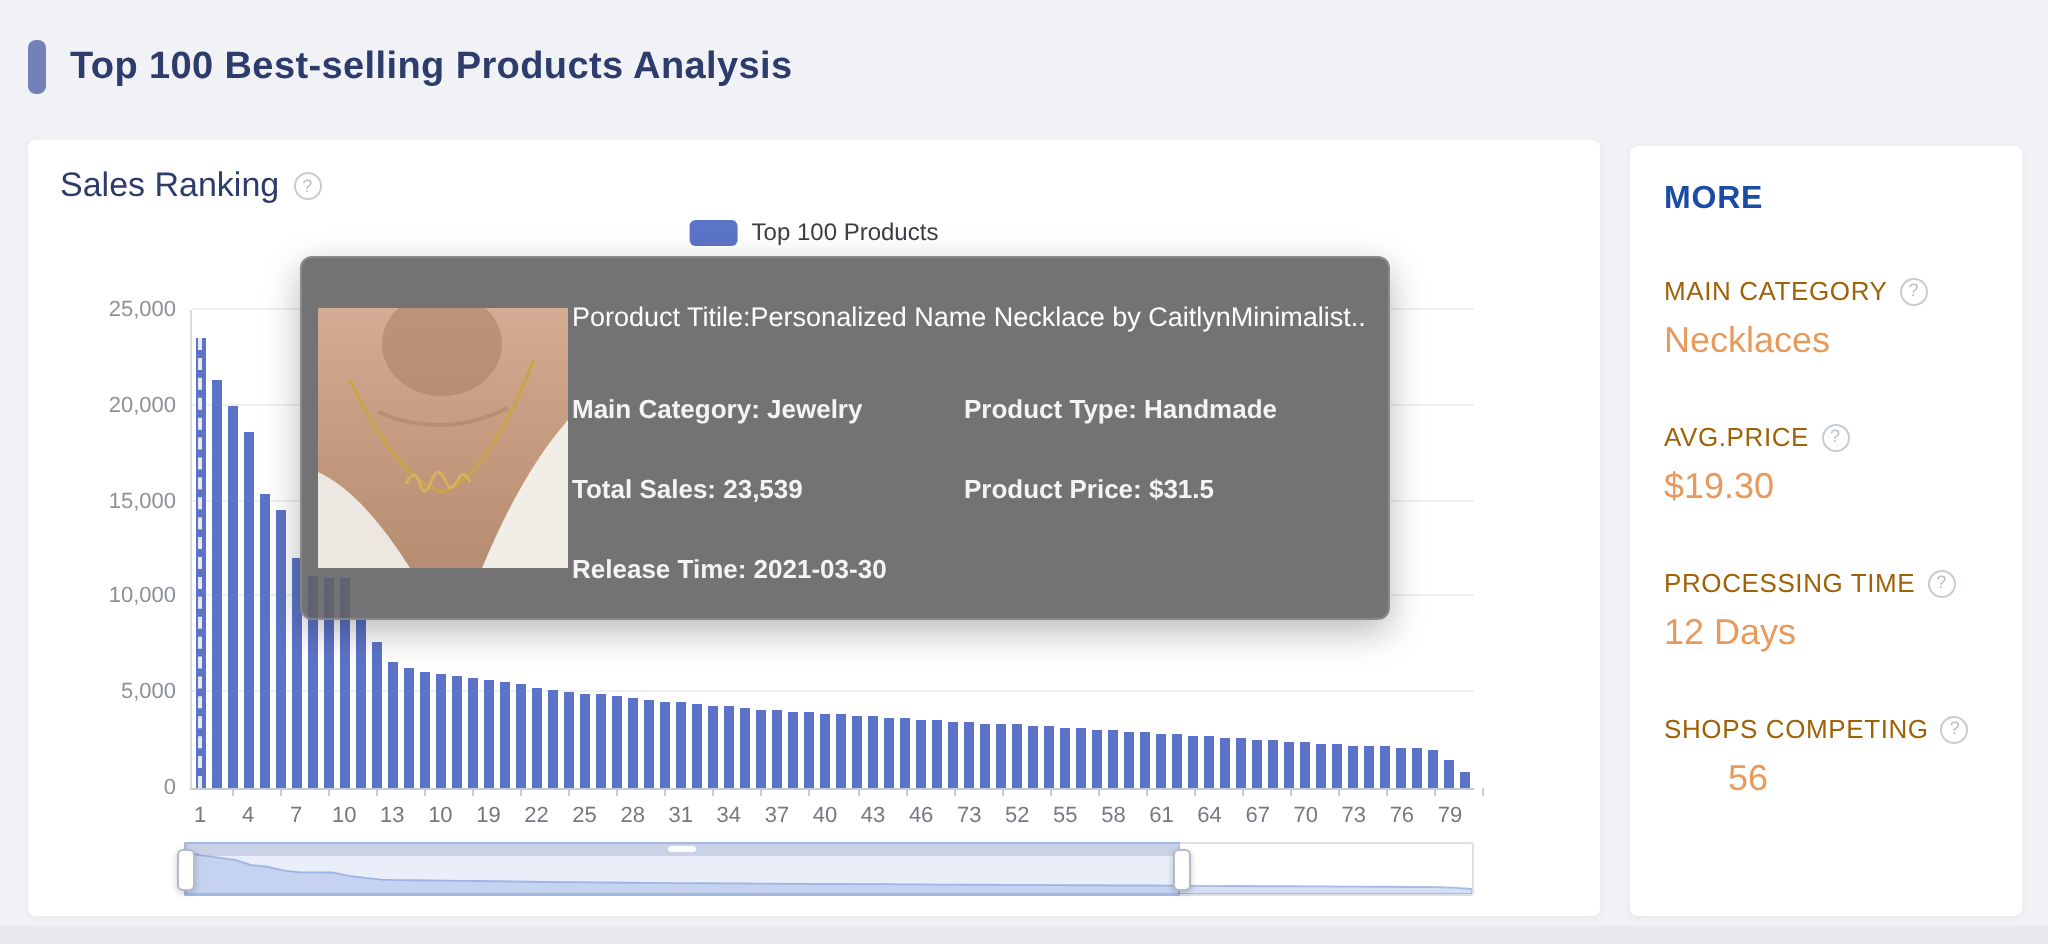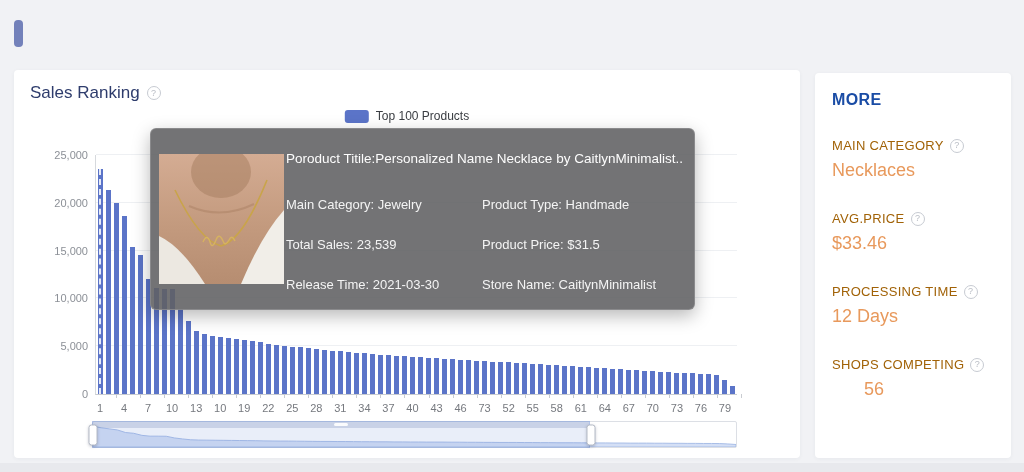--- a/index.html
+++ b/index.html
@@ -67,37 +67,38 @@
   
   .tooltip { position:absolute; left:150px; top:128px; width:545px; height:182px;
     background:rgba(96,96,98,.88); border:1px solid rgba(150,150,152,.65);
     border-radius:6px; box-shadow:0 6px 18px rgba(0,0,0,.28); color:#fbfbfb; z-index:10; }
   .tip-img { position:absolute; left:8px; top:25px; width:125px; height:130px; overflow:hidden; }
   .tip-title { position:absolute; left:135px; top:22px; right:12px;
     font-size:13.5px; color:#fdfdfd; white-space:nowrap; overflow:hidden; }
   .tip-grid { position:absolute; left:135px; top:68px; right:10px;
     display:grid; grid-template-columns:196px 1fr; grid-auto-rows:40px;
     align-items:start; font-size:13px; color:#f4f4f4; }
-  .tip-field { white-space:nowrap; }
+  .tip-field { white-space:nowrap;font-weight:bold; }
 
   
   .more-title { font-size:16px; font-weight:bold; color:#1a4ca5; letter-spacing:.4px; }
   .more-stats { margin-top:29px; }
   .stat-block { margin-bottom:30px; }
   .stat-label-row { display:flex; align-items:center; gap:6px; }
   .stat-label { font-size:13px; color:#a16207; letter-spacing:.3px; }
   .stat-value { margin-top:7px; font-size:18px; color:#e8995c; }
 
   .bottom-strip { position:absolute; left:0; right:0; bottom:0; height:9px; background:#e8e9ed; }
 </style>
 </head>
 <body>
 
 <div class="page-header">
   <span class="accent-bar"></span>
+  <span class="page-title">Top 100 Best-selling Products Analysis</span>
 </div>
 
 <section class="card chart-card">
   <div class="panel-head">
     <span class="panel-title">Sales Ranking</span>
     <span class="qmark">?</span>
   </div>
 
   <div class="legend">
     <span class="legend-swatch" style="background: rgb(91, 116, 200);"></span>
@@ -291,40 +292,39 @@
       <path d="M44,88 q4,-9 7,0 q2,8 6,-2 q3,-8 7,1 q2,6 6,-1 q3,-6 6,1" stroke="#d6b260" stroke-width="1.4" fill="none"></path>
     </svg>
   </div>
   <div class="tip-title">Poroduct Titile:Personalized Name Necklace by CaitlynMinimalist...</div>
   <div class="tip-grid" id="tip-grid">
       <div class="tip-field">Main Category: Jewelry</div>
       <div class="tip-field">Product Type: Handmade</div>
       <div class="tip-field">Total Sales: 23,539</div>
       <div class="tip-field">Product Price: $31.5</div>
       <div class="tip-field">Release Time: 2021-03-30</div>
-      <div class="tip-field">Store Name: CaitlynMinimalist</div>
     </div>
 </div>
 
 <aside class="card more-card">
   <div class="more-title" style="color: rgb(26, 76, 165);">MORE</div>
   <div class="more-stats" id="more-stats">
       <div class="stat-block">
         <div class="stat-label-row">
           <span class="stat-label">MAIN CATEGORY</span>
           <span class="qmark">?</span>
         </div>
         <div class="stat-value" style="color: rgb(232, 153, 92);">Necklaces</div>
       </div>
       <div class="stat-block">
         <div class="stat-label-row">
           <span class="stat-label">AVG.PRICE</span>
           <span class="qmark">?</span>
         </div>
-        <div class="stat-value" style="color: rgb(232, 153, 92);">$33.46</div>
+        <div class="stat-value" style="color: rgb(232, 153, 92);">$19.30</div>
       </div>
       <div class="stat-block">
         <div class="stat-label-row">
           <span class="stat-label">PROCESSING TIME</span>
           <span class="qmark">?</span>
         </div>
         <div class="stat-value" style="color: rgb(232, 153, 92);">12 Days</div>
       </div>
       <div class="stat-block">
         <div class="stat-label-row">

